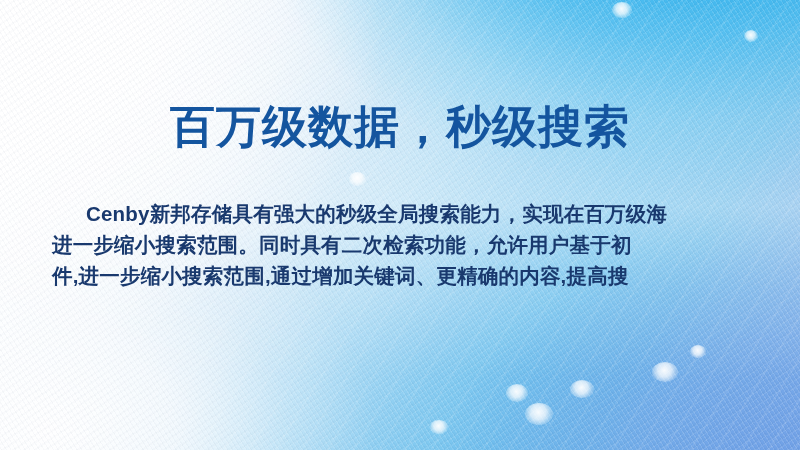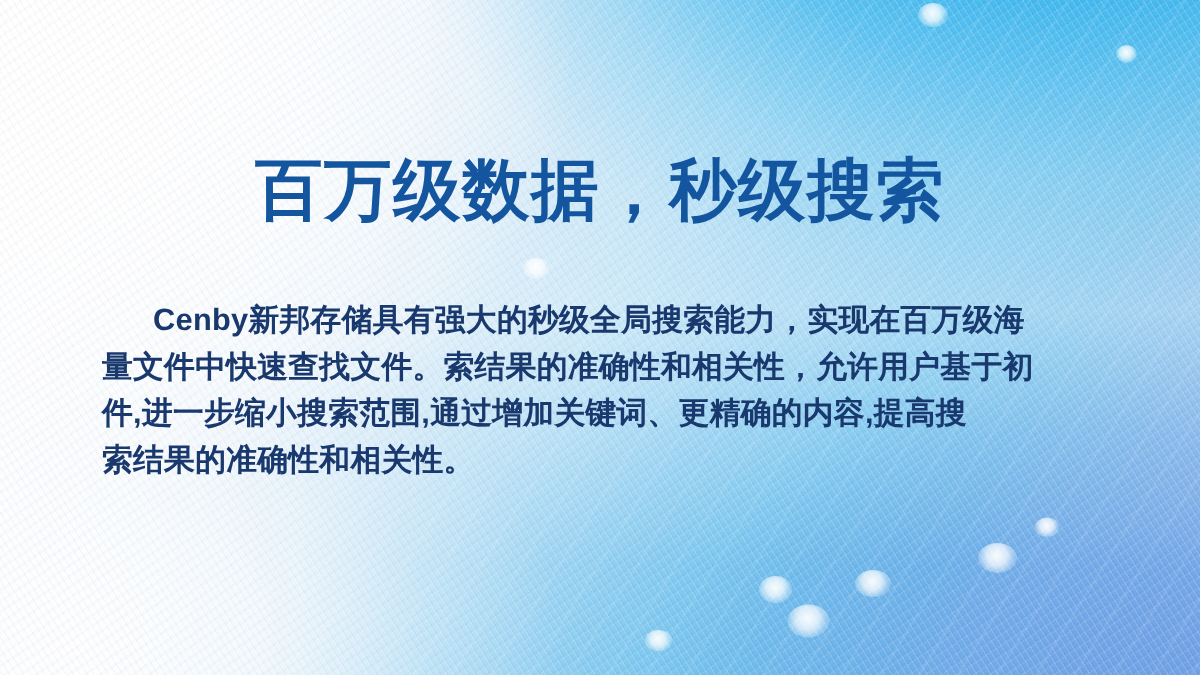--- a/index.html
+++ b/index.html
@@ -136,21 +136,20 @@
     font-weight: bold;
     letter-spacing: 1px;
     color: #14559f;
     white-space: pre;
   }
   .body-block {
     position: absolute;
     top: 198px;
     left: 52px;
     width: 700px;
-    margin-left: 16px;
   }
   .body-line {
     font-size: 20.5px;
     line-height: 31px;
     font-weight: bold;
     color: #19396e;
     letter-spacing: 0.2px;
     white-space: pre;
   }
   .body-line.first {
@@ -180,19 +179,18 @@
   <div class="bokeh" style="left:690px; top:345px; width:16px; height:13px;"></div>
   <div class="bokeh" style="left:744px; top:30px;  width:14px; height:12px;"></div>
   <div class="bokeh" style="left:430px; top:420px; width:18px; height:14px;"></div>
 
   <div class="content">
 
     <div class="slide-title">百万级数据，秒级搜索</div>
 
     <div class="body-block">
       <div class="body-line first">Cenby新邦存储具有强大的秒级全局搜索能力，实现在百万级海</div>
-      <div class="body-line">量文件中快速查找文件。索结果的准确性和相关性，允许用户基于初</div>
+      <div class="body-line">进一步缩小搜索范围。同时具有二次检索功能，允许用户基于初</div>
       <div class="body-line">件,进一步缩小搜索范围,通过增加关键词、更精确的内容,提高搜</div>
-      <div class="body-line">索结果的准确性和相关性。</div>
     </div>
 
   </div>
 </div>
 
 </body></html>

